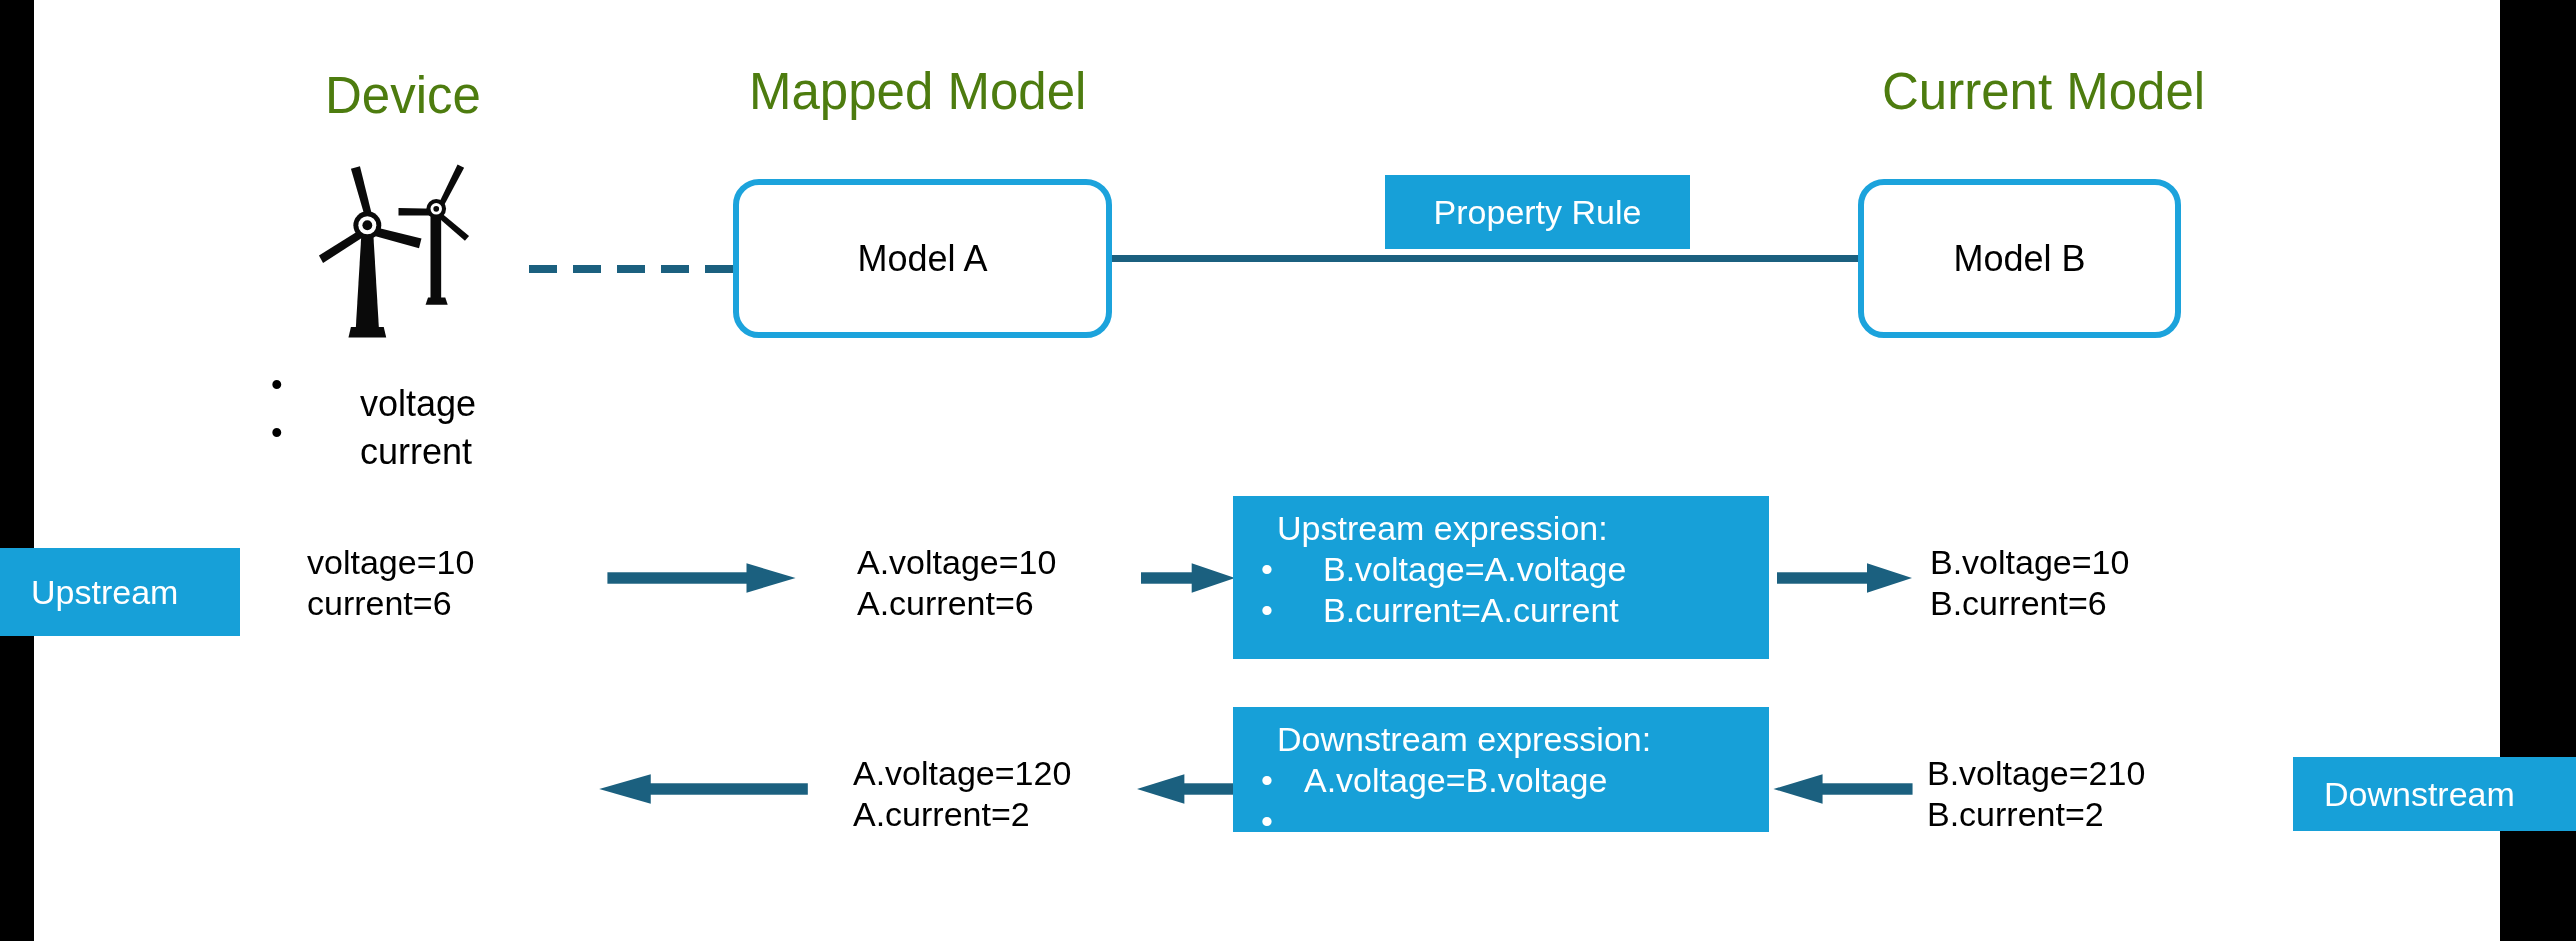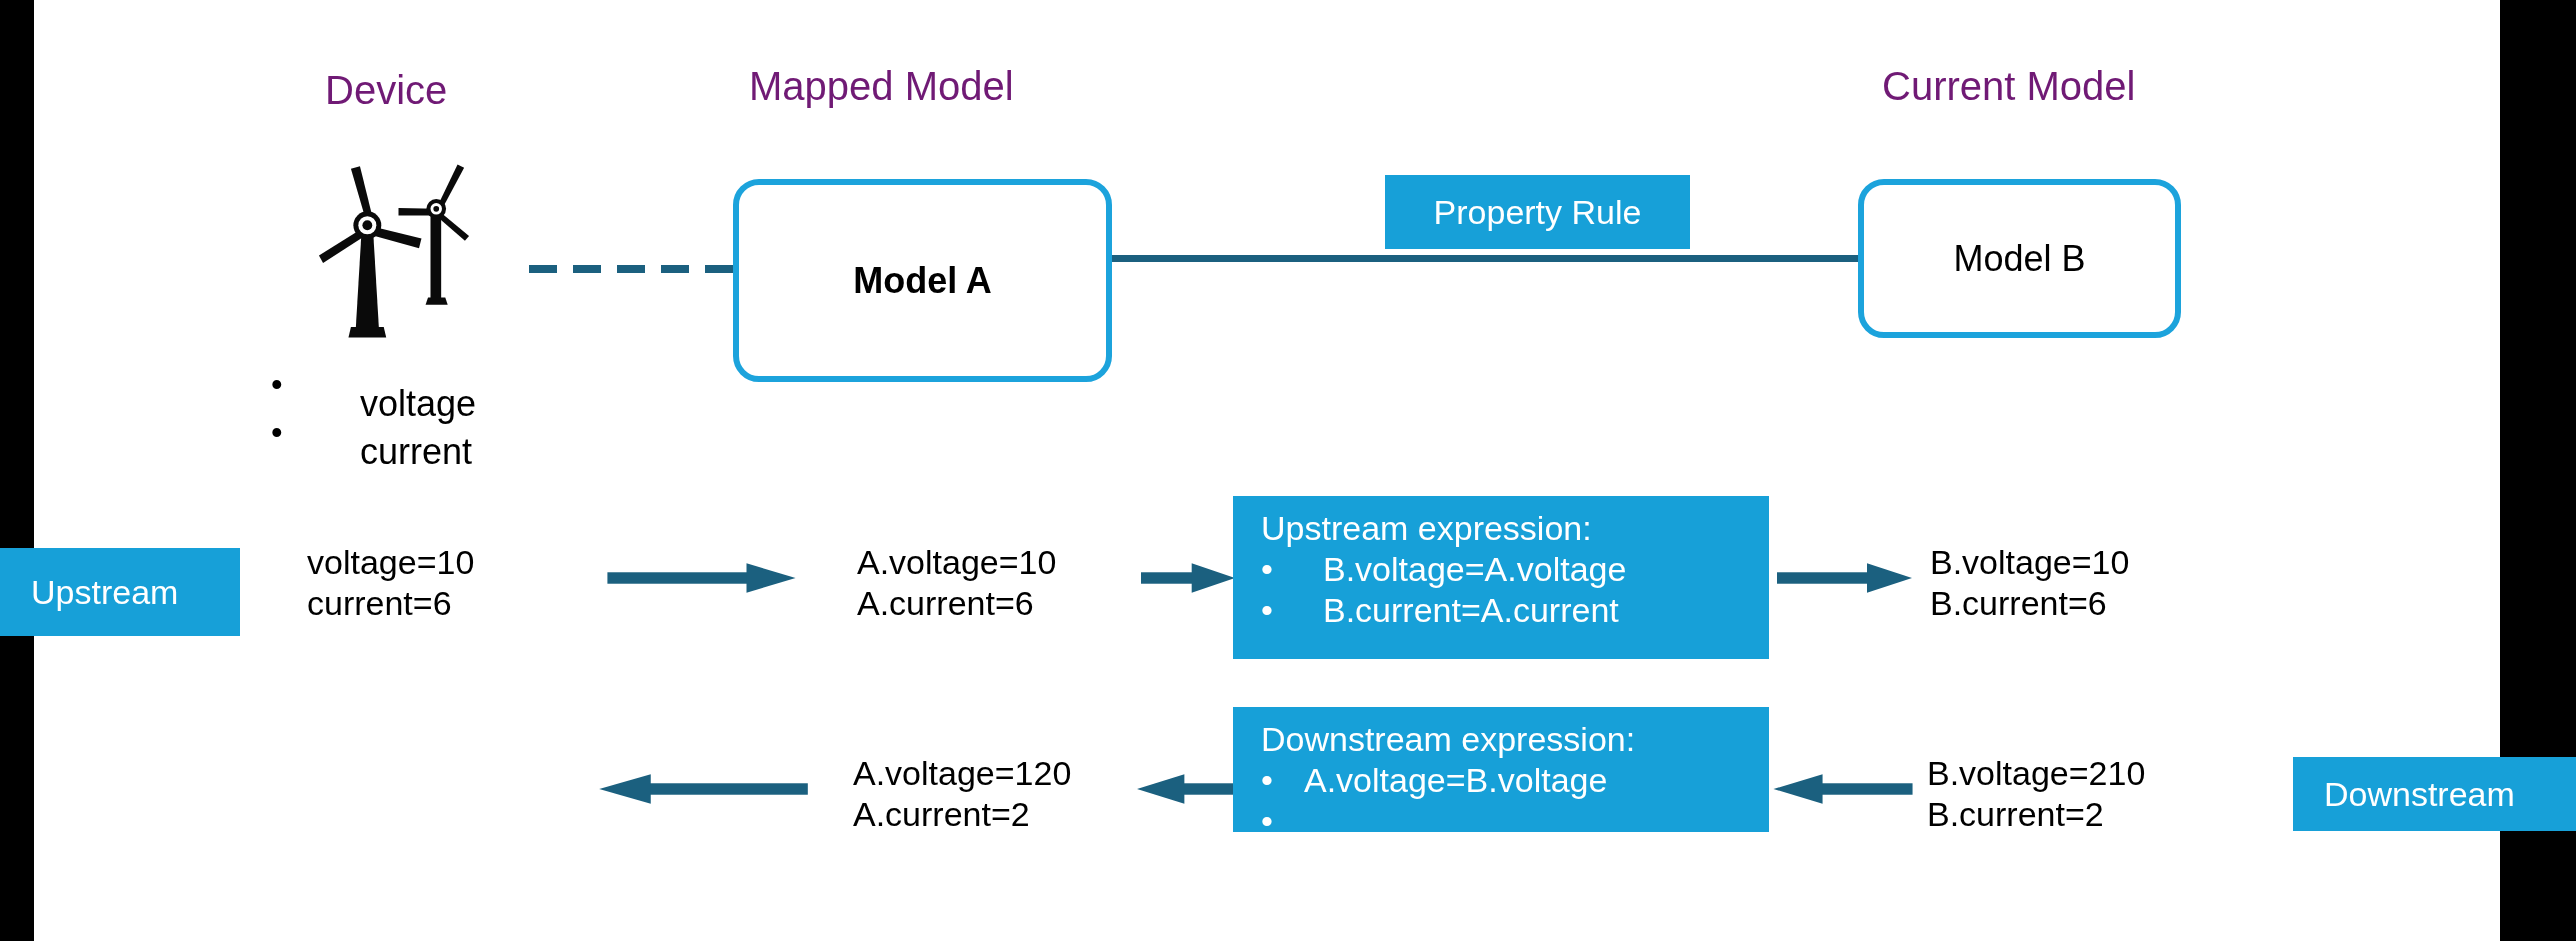--- a/index.html
+++ b/index.html
@@ -23,23 +23,23 @@
     top: 0;
     height: 941px;
     background: #000000;
   }
   #bar-left  { left: 0;    width: 34px; }
   #bar-right { left: 2500px; width: 76px; }
 
   
   .section-title {
     position: absolute;
-    font-size: 40px;
+    font-size: 51px;
     font-weight: 400;
-    color: #701a75;
+    color: #4d7c0f;
     white-space: nowrap;
     letter-spacing: 0px;
     line-height: 1;
     text-align: center;
   }
 
   
   .model-box {
     position: absolute;
     border: 6.6px solid #1CA3DC;
@@ -105,20 +105,21 @@
     position: absolute;
     background: #17A0D8;
     color: #ffffff;
     box-sizing: border-box;
     padding: 11.5px 0 11.5px 28px;
   }
   .expr-title {
     font-size: 34px;
     line-height: 1.22;
     white-space: nowrap;
+    margin-left: 16px;
   }
   .expr-list {
     margin: 0;
     padding: 0;
     list-style: none;
   }
   .expr-list li {
     font-size: 34px;
     line-height: 1.22;
     white-space: nowrap;
@@ -196,21 +197,21 @@
         <polygon points="65,82 131,98 128,110 63,92"></polygon>
         <circle cx="65" cy="82" r="17" fill="#0A0A0A"></circle>
         <circle cx="65" cy="82" r="11" fill="#ffffff"></circle>
         <circle cx="65" cy="82" r="6" fill="#0A0A0A"></circle>
       </g>
     </svg>
   </div>
 
   <div class="dashed-line" style="left:529px; top:265px; width:204px;"></div>
 
-  <div class="model-box" style="left:733px; top:179px; width:379px; height:203px;font-weight:bold;">
+  <div class="model-box" style="left:733px; top:179px; width:379px; height:159px;">
     <span>Model A</span>
   </div>
 
   <div class="model-box" style="left:1858px; top:179px; width:323px; height:159px;">
     <span>Model B</span>
   </div>
 
   <div class="solid-line" style="left:1112px; top:255px; width:746px;"></div>
 
   <div class="blue-label" id="property-rule-label">

